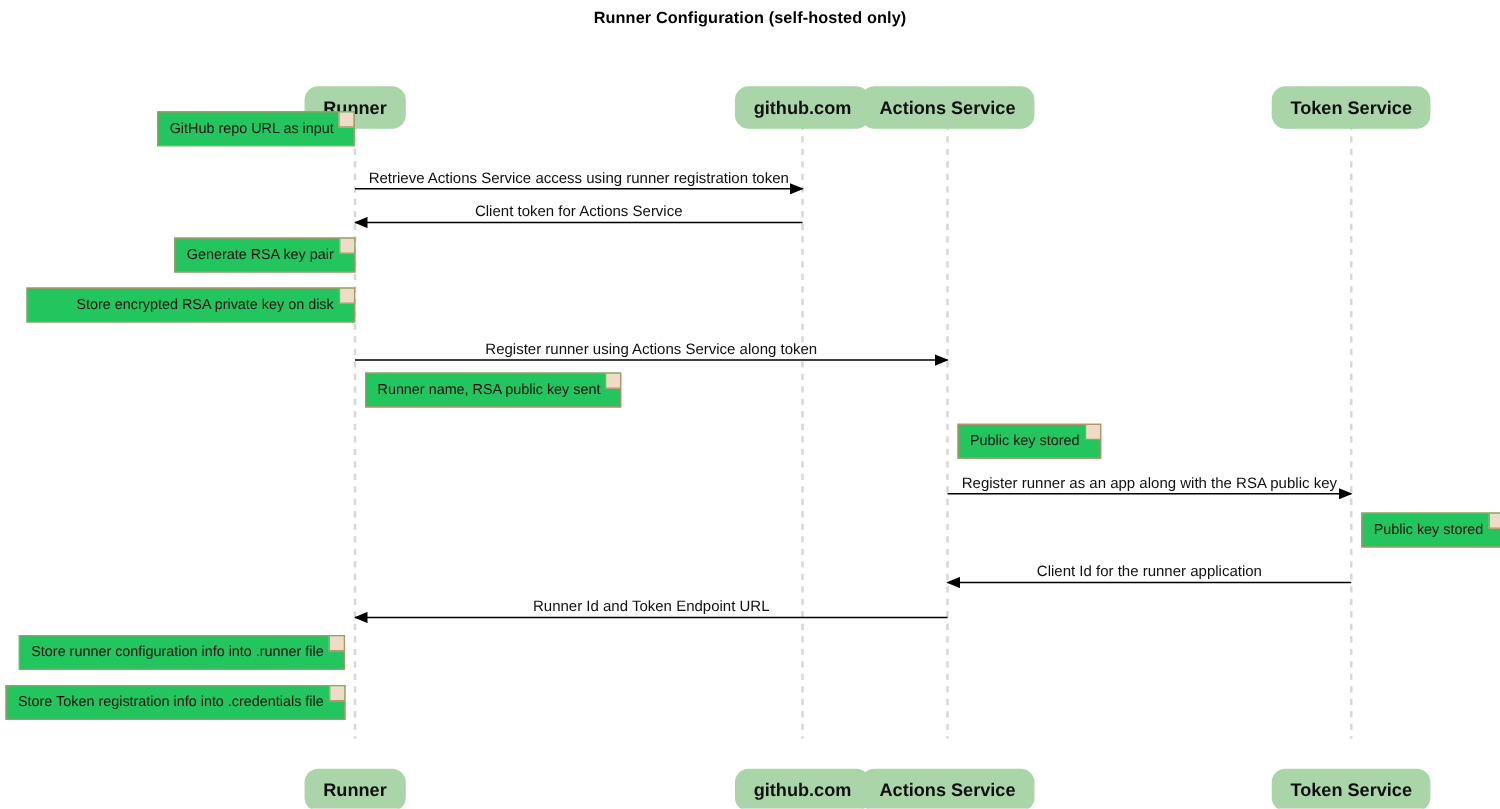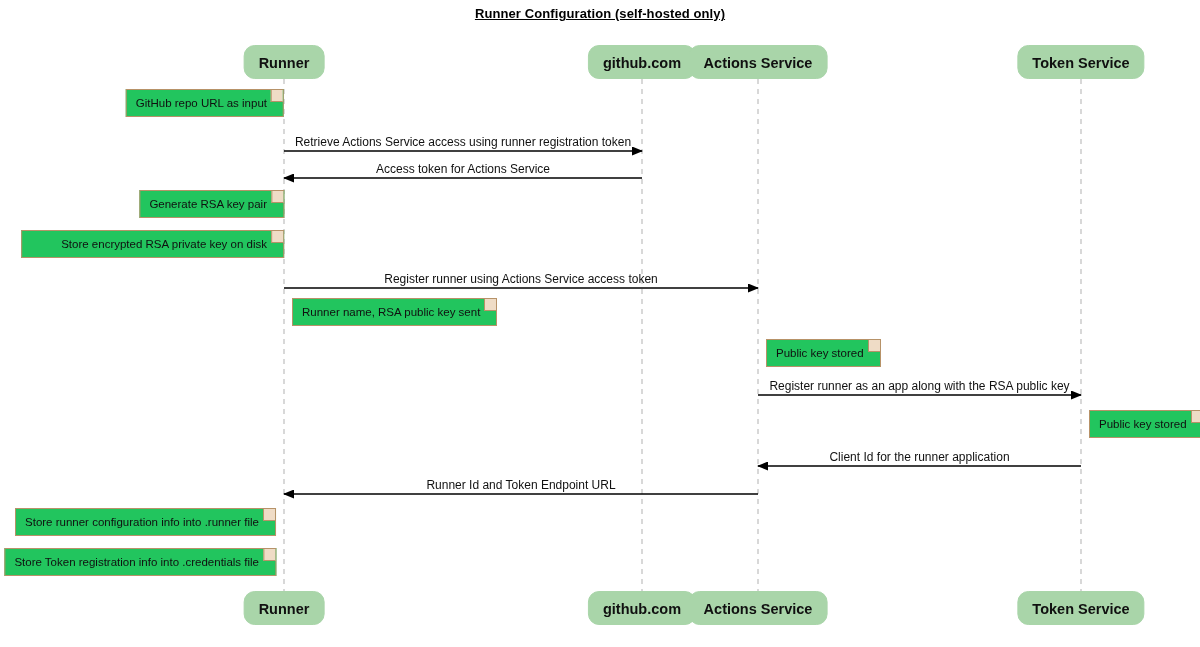--- a/index.html
+++ b/index.html
@@ -24,21 +24,20 @@
   .diagram-title {
     position: absolute;
     left: 0;
     top: 6px;
     width: 1200px;
     text-align: center;
     font-size: 13px;
     font-weight: bold;
     color: #000000;
     letter-spacing: 0.1px;
-    text-decoration: underline;
   }
 
   
   #wires {
     position: absolute;
     left: 0;
     top: 0;
     width: 1200px;
     height: 647px;
     pointer-events: none;
@@ -62,20 +61,21 @@
     border-radius: 11px;
     height: 34px;
     line-height: 34px;
     padding: 0 14px;
     font-size: 14.5px;
     font-weight: bold;
     color: #101010;
     white-space: nowrap;
     text-align: center;
     box-sizing: border-box;
+    margin-top: 24px;
   }
 
   
   .note {
     position: absolute;
     background: #22c55e;
     border: 1px solid #b79268;
     font-size: 11.5px;
     color: #101010;
     white-space: nowrap;
@@ -154,20 +154,20 @@
       <div class="note align-right" style="left: 284px; top: 190px;"><span>Generate RSA key pair</span><span class="fold"></span></div>
       <div class="note align-right" style="left: 284px; top: 230px; padding-left: 39px;"><span>Store encrypted RSA private key on disk</span><span class="fold"></span></div>
       <div class="note" style="left: 292px; top: 298px;"><span>Runner name, RSA public key sent</span><span class="fold"></span></div>
       <div class="note" style="left: 766px; top: 339px;"><span>Public key stored</span><span class="fold"></span></div>
       <div class="note" style="left: 1089px; top: 410px;"><span>Public key stored</span><span class="fold"></span></div>
       <div class="note align-right" style="left: 276px; top: 508px;"><span>Store runner configuration info into .runner file</span><span class="fold"></span></div>
       <div class="note align-right" style="left: 276px; top: 548px;"><span>Store Token registration info into .credentials file</span><span class="fold"></span></div>
     </div>
   <div id="labels-layer">
       <div class="msg-label" style="left: 463px; top: 135px;">Retrieve Actions Service access using runner registration token</div>
-      <div class="msg-label" style="left: 463px; top: 162px;">Access token for Actions Service</div>
-      <div class="msg-label" style="left: 521px; top: 272px;">Register runner using Actions Service access token</div>
+      <div class="msg-label" style="left: 463px; top: 162px;">Client token for Actions Service</div>
+      <div class="msg-label" style="left: 521px; top: 272px;">Register runner using Actions Service along token</div>
       <div class="msg-label" style="left: 919.5px; top: 379px;">Register runner as an app along with the RSA public key</div>
       <div class="msg-label" style="left: 919.5px; top: 450px;">Client Id for the runner application</div>
       <div class="msg-label" style="left: 521px; top: 478px;">Runner Id and Token Endpoint URL</div>
     </div>
 
 </div>
 
 </body></html>

